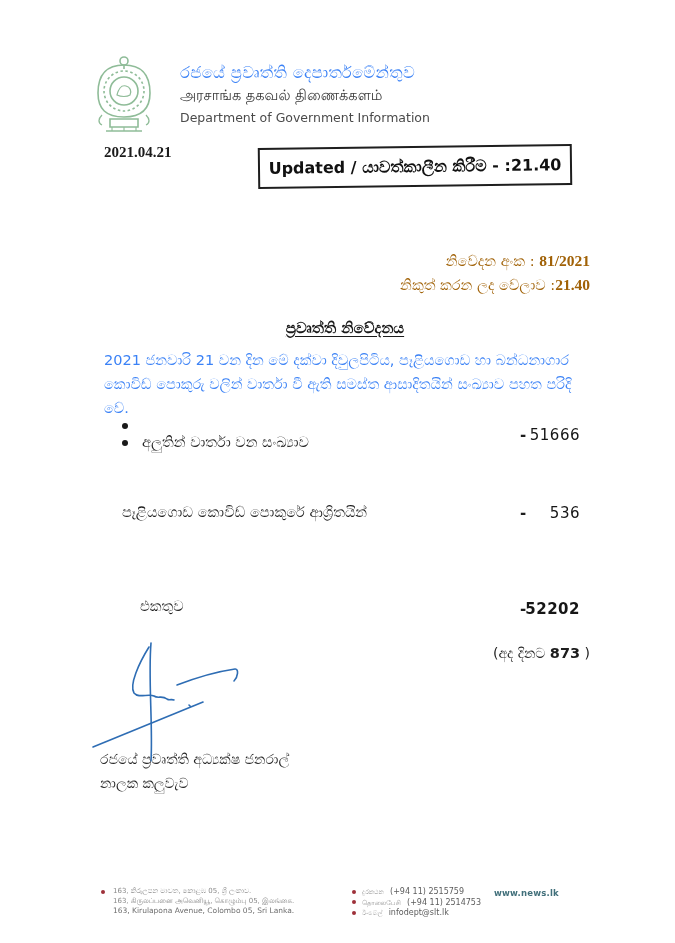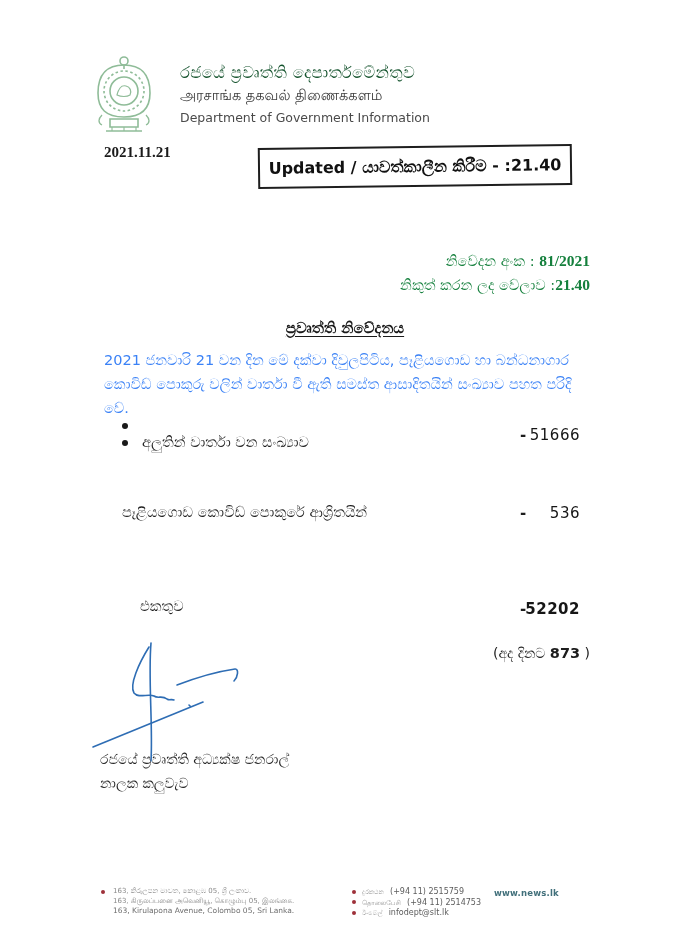--- a/index.html
+++ b/index.html
@@ -12,40 +12,40 @@
     margin: 0 auto;
     background: #ffffff;
     overflow: hidden;
     color: #222;
   }
   .abs { position: absolute; }
 
   
   .logo-box { left: 92px; top: 53px; width: 64px; height: 84px; }
   .hdr-text { left: 180px; top: 63px; }
-  .dept-si { font-size: 16.5px; color: #14532d; margin-bottom: 5px; letter-spacing: 0.3px; }
+  .dept-si { font-size: 16.5px; color: #3b82f6; margin-bottom: 5px; letter-spacing: 0.3px; }
   .dept-ta { font-size: 14.5px; color: #3c3c3c; margin-bottom: 5px; }
   .dept-en { font-size: 12.5px; color: #4a4a4a; }
 
   
   .date-line { left: 104px; top: 144px; font-family: "Liberation Serif", serif; font-weight: bold; font-size: 15px; color: #1b1b1b; }
   .updated-box {
     left: 258px; top: 146px; width: 314px; height: 41px;
     border: 2px solid #1e1e1e;
     transform: rotate(-0.7deg);
     display: flex; align-items: center; justify-content: center;
     background: #fff;
   }
   .updated-box span { font-weight: bold; font-size: 16px; color: #111; white-space: nowrap; }
 
   
   .addressee { left: 104px; top: 207px; font-size: 14px; line-height: 23px; color: #232323; }
 
   
-  .release { right: 85px; top: 249px; text-align: right; font-size: 14.5px; line-height: 24px; color: #15803d; }
+  .release { right: 85px; top: 249px; text-align: right; font-size: 14.5px; line-height: 24px; color: #a16207; }
   .release b { font-family: "Liberation Serif", serif; font-size: 15.5px; }
 
   
   .doc-title { left: 0; top: 318px; width: 690px; text-align: center; }
   .doc-title span { font-size: 15px; font-weight: bold; text-decoration: underline; text-underline-offset: 3px; color: #1a1a1a; }
 
   
   .body-par { left: 104px; top: 348px; width: 494px; font-size: 14.5px; line-height: 24px; color: #3b82f6; }
 
   
@@ -101,21 +101,21 @@
         <path d="M20 74 L20 78 M32 74 L32 78 M44 74 L44 78" stroke-width="1.1"></path>
       </g>
     </svg>
   </div>
   <div class="abs hdr-text">
     <div class="dept-si">රජයේ ප්‍රවෘත්ති දෙපාර්තමේන්තුව</div>
     <div class="dept-ta">அரசாங்க தகவல் திணைக்களம்</div>
     <div class="dept-en">Department of Government Information</div>
   </div>
 
-  <div class="abs date-line">2021.11.21</div>
+  <div class="abs date-line">2021.04.21</div>
 
   <div class="abs updated-box">
     <span>Updated / යාවත්කාලීන කිරීම - :21.40</span>
   </div>
 
 
   <div class="abs release">
     <div><span>නිවේදන අංක : </span><b>81/2021</b></div>
     <div><span>නිකුත් කරන ලද වේලාව :</span><b>21.40</b></div>
   </div>

